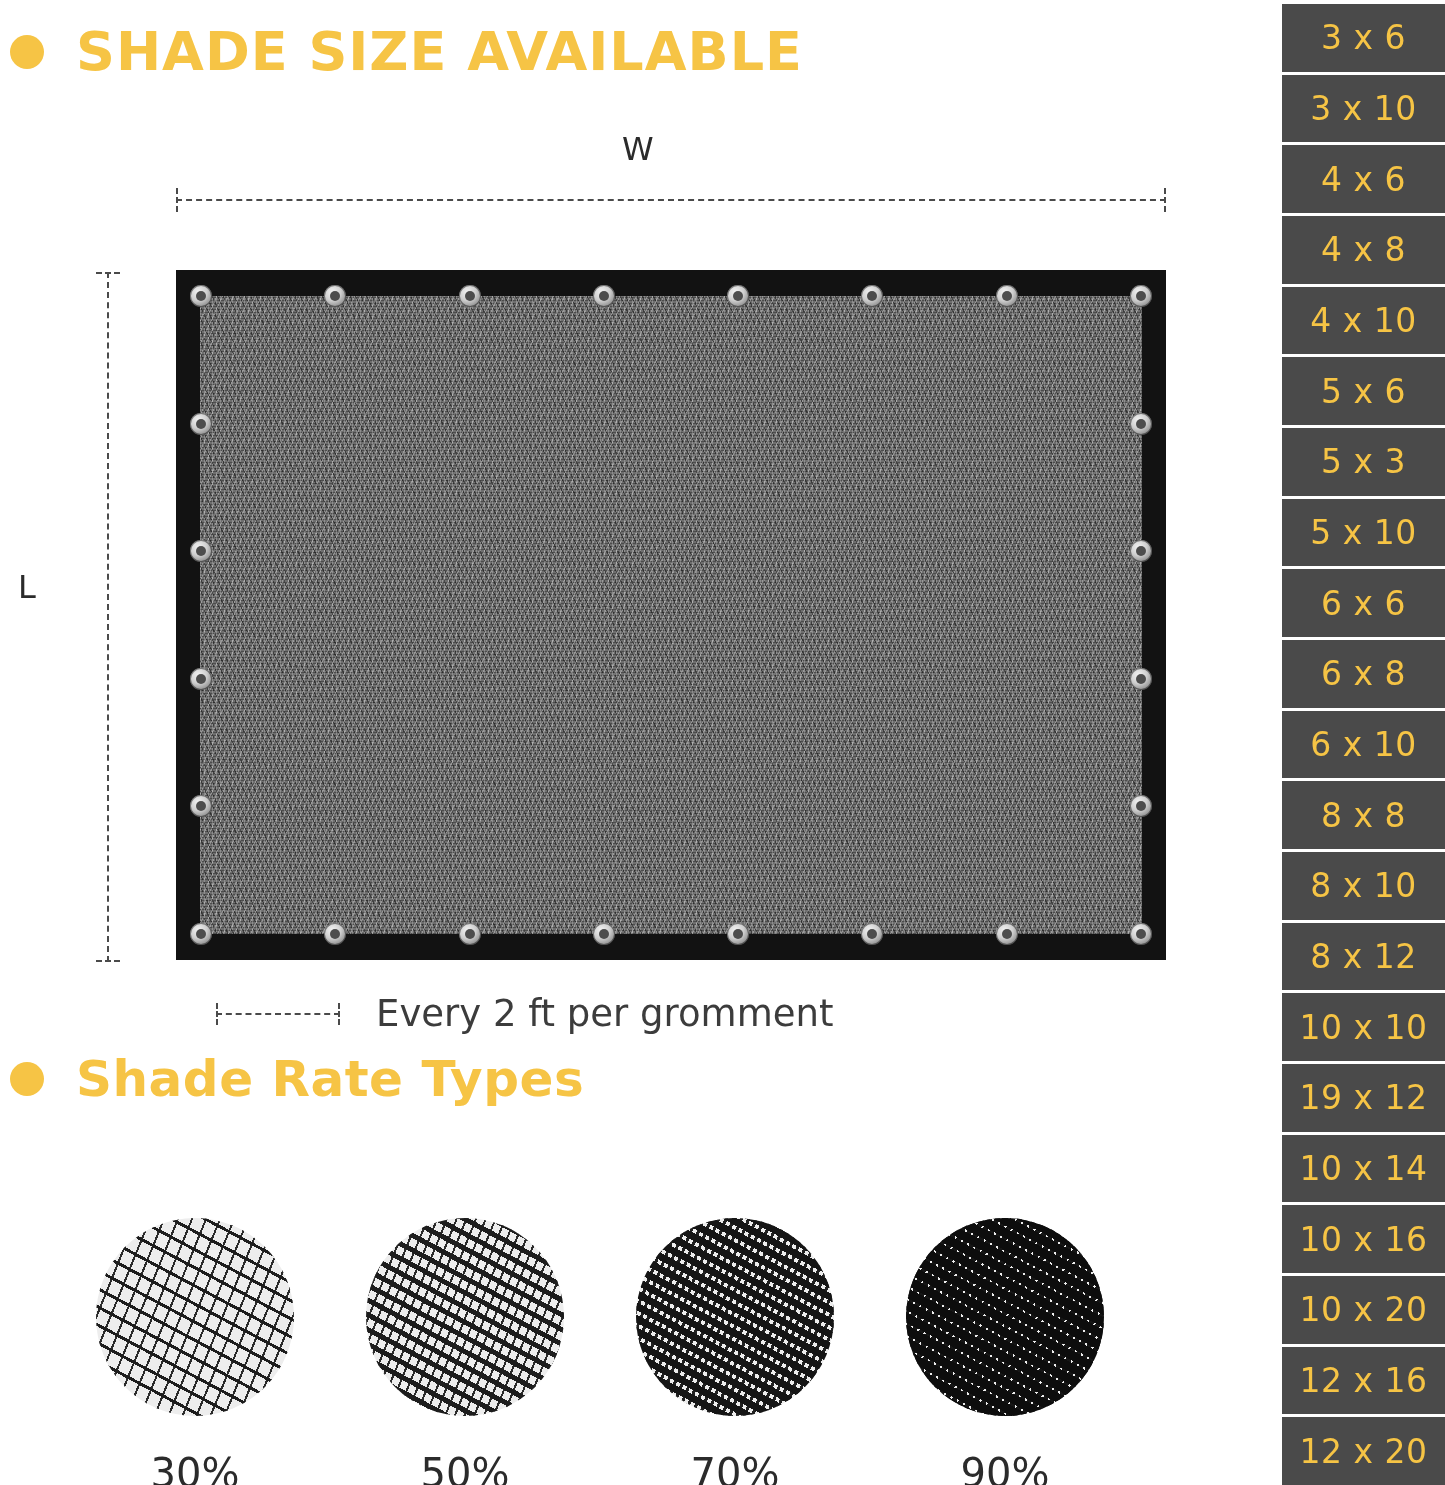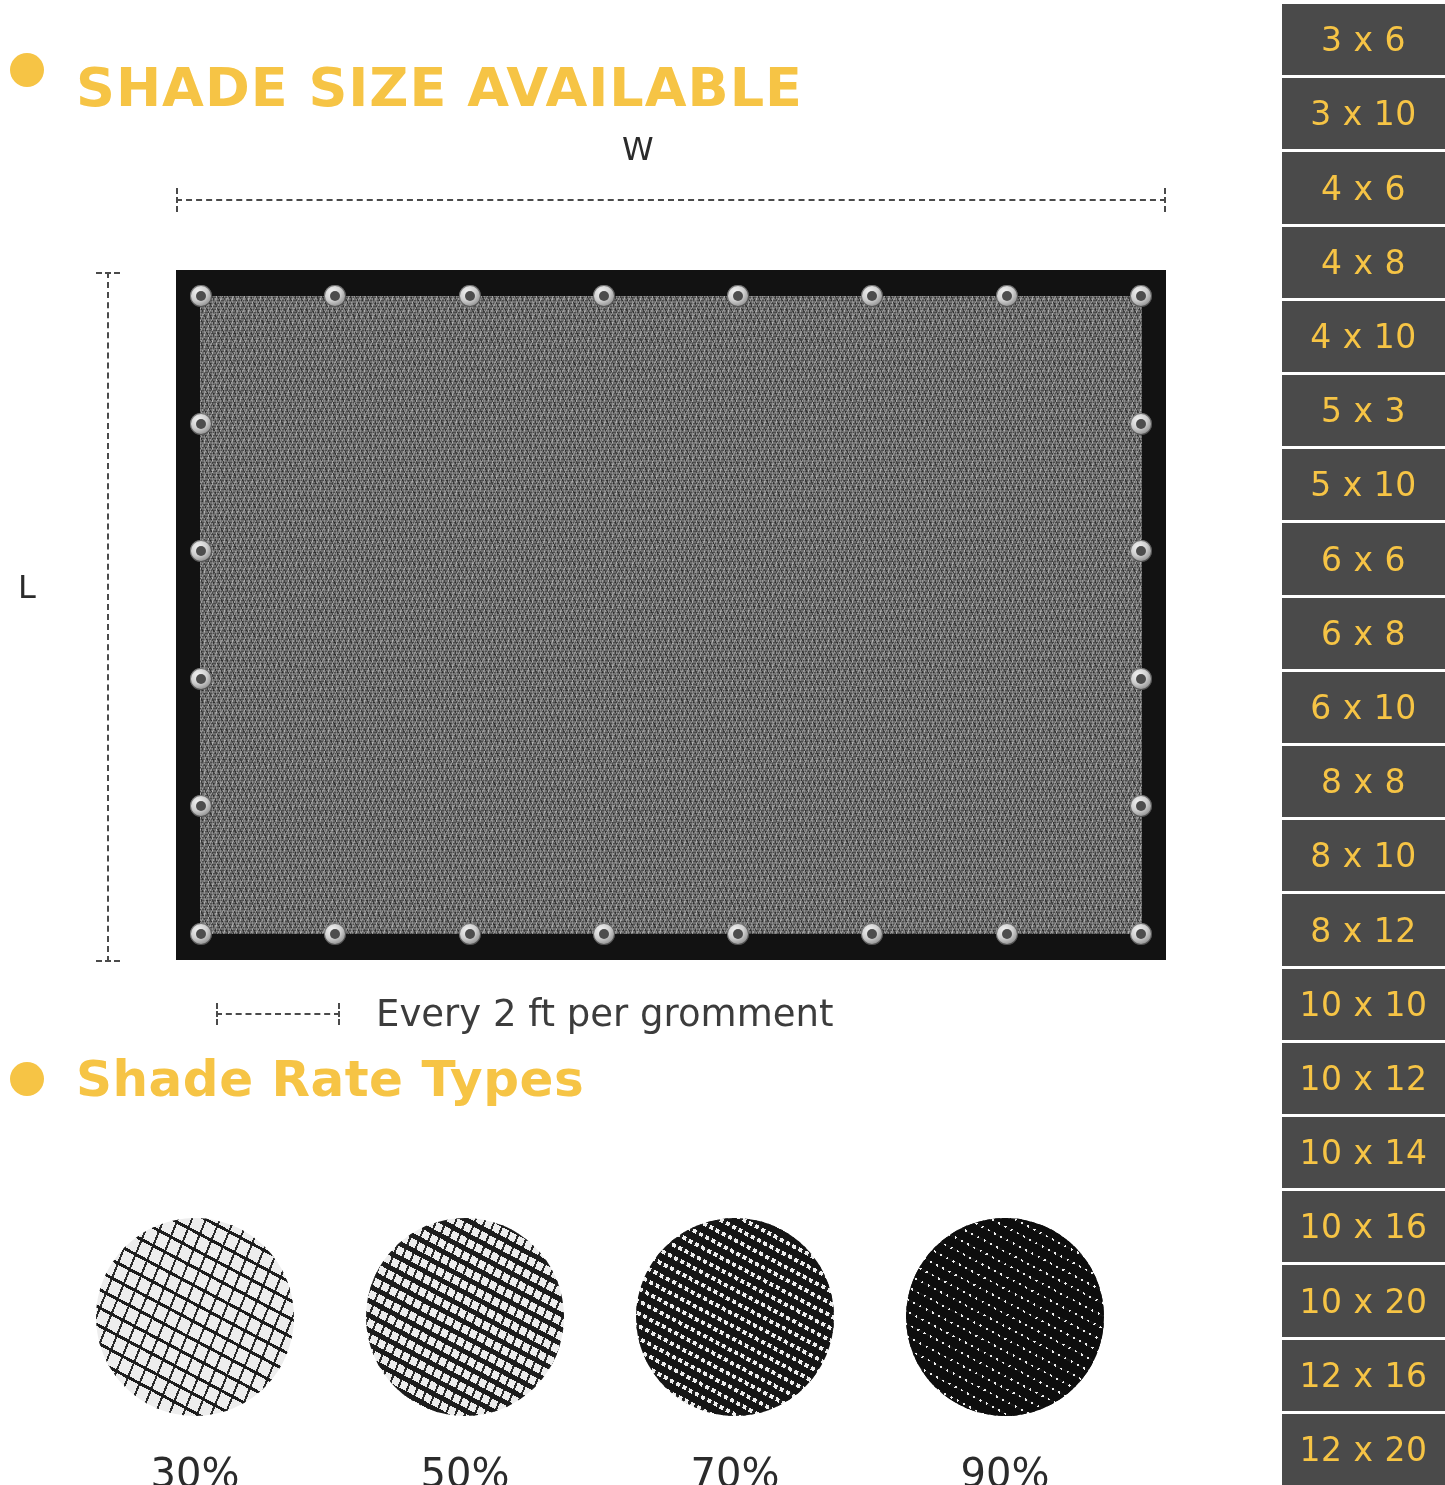--- a/index.html
+++ b/index.html
@@ -32,21 +32,20 @@
     margin-left: 32px;
     color: #f6c445;
     font-weight: bold;
     letter-spacing: 0.5px;
     white-space: nowrap;
   }
   #heading-main { top: 20px; left: 10px; }
   #heading-main .heading-text {
     font-size: 54px;
     letter-spacing: 1px;
-    margin-top: 36px;
   }
   #heading-rates { top: 1050px; left: 10px; }
   #heading-rates .heading-text {
     font-size: 50px;
   }
 
   
   #diagram {
     position: absolute;
     top: 120px;
@@ -370,28 +369,29 @@
     <div class="rate-label">90%</div>
   </div>
 </div>
 
 <div id="size-list">
     <div class="size-chip">3 x 6</div>
     <div class="size-chip">3 x 10</div>
     <div class="size-chip">4 x 6</div>
     <div class="size-chip">4 x 8</div>
     <div class="size-chip">4 x 10</div>
+    <div class="size-chip">5 x 6</div>
     <div class="size-chip">5 x 3</div>
     <div class="size-chip">5 x 10</div>
     <div class="size-chip">6 x 6</div>
     <div class="size-chip">6 x 8</div>
     <div class="size-chip">6 x 10</div>
     <div class="size-chip">8 x 8</div>
     <div class="size-chip">8 x 10</div>
     <div class="size-chip">8 x 12</div>
     <div class="size-chip">10 x 10</div>
-    <div class="size-chip">10 x 12</div>
+    <div class="size-chip">19 x 12</div>
     <div class="size-chip">10 x 14</div>
     <div class="size-chip">10 x 16</div>
     <div class="size-chip">10 x 20</div>
     <div class="size-chip">12 x 16</div>
     <div class="size-chip">12 x 20</div>
   </div>
 
 </body></html>

